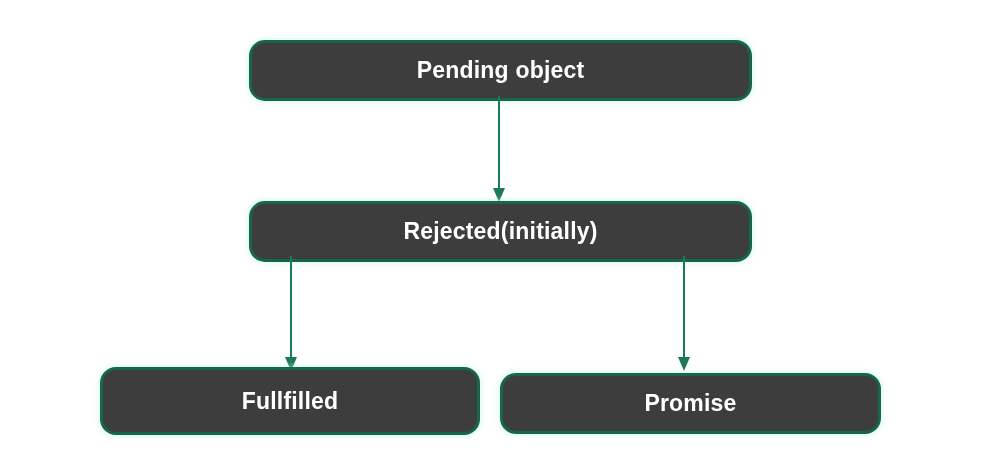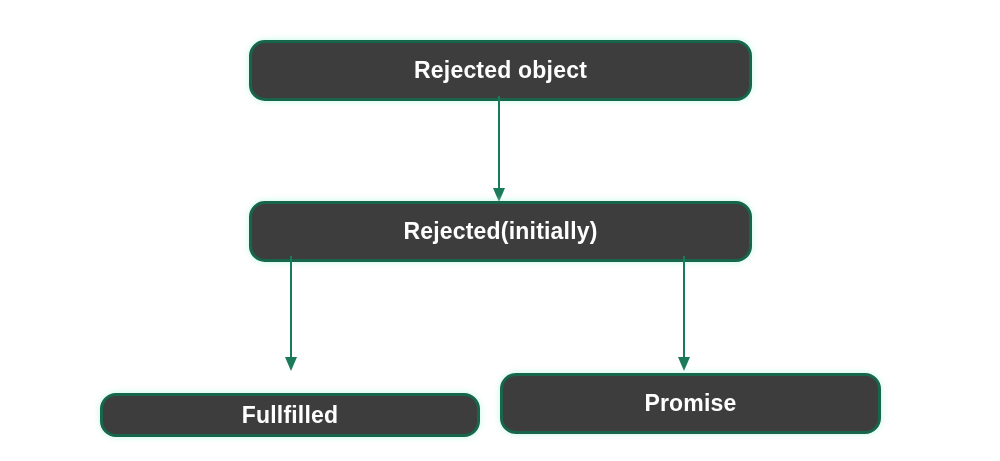--- a/index.html
+++ b/index.html
@@ -45,23 +45,23 @@
     height: 61px;
   }
   #node-pending {
     left: 249px;
     top: 201px;
     width: 503px;
     height: 61px;
   }
   #node-fullfilled {
     left: 100px;
-    top: 393px;
+    top: 367px;
     width: 380px;
-    height: 44px;
+    height: 68px;
   }
   #node-rejected {
     left: 500px;
     top: 373px;
     width: 381px;
     height: 61px;
   }
   
   .connector {
     position: absolute;
@@ -85,21 +85,21 @@
     width: 60px;
     height: 120px;
   }
 </style>
 </head>
 <body>
 
 <div id="diagram-canvas">
 
   <div class="node-box" id="node-promise-object">
-    <span class="node-label">Rejected object</span>
+    <span class="node-label">Pending object</span>
   </div>
 
   <svg class="connector" id="connector-promise-to-pending" viewBox="0 0 60 110" width="60" height="110">
     <line x1="29" y1="0" x2="29" y2="95" stroke="#1b7a58" stroke-width="2"></line>
     <polygon points="23,92 35,92 29,106" fill="#1b7a58"></polygon>
   </svg>
 
   <div class="node-box" id="node-pending">
     <span class="node-label">Rejected(initially)</span>
   </div>

